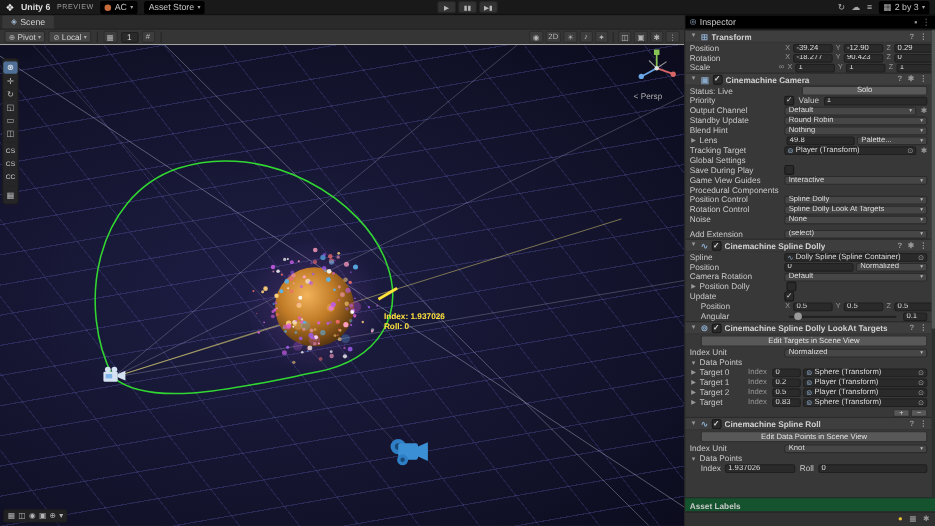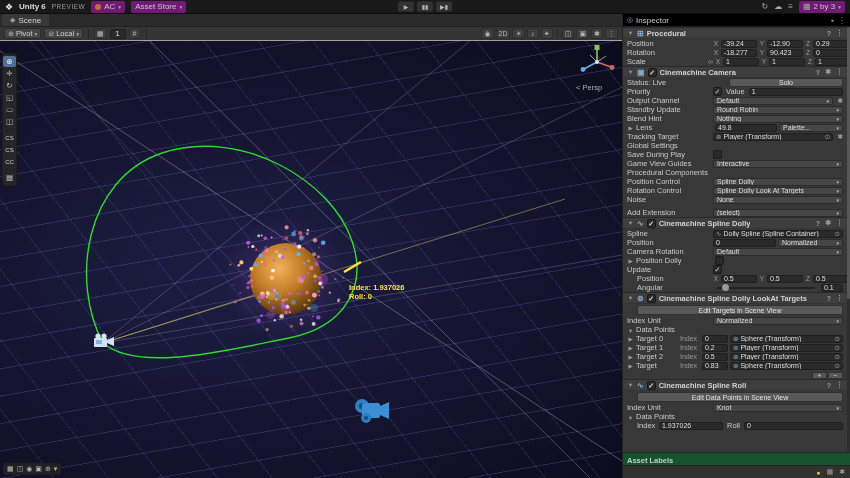--- a/index.html
+++ b/index.html
@@ -4,21 +4,21 @@
 <style>
   *{margin:0;padding:0;box-sizing:border-box}
   html,body{width:850px;height:478px;overflow:hidden;background:#1e1e1e;
     font-family:"Liberation Sans",sans-serif;color:#c9c9c9;}
   
   #topbar{position:absolute;left:0;top:0;width:850px;height:14px;background:#191919;
     border-bottom:1px solid #0d0d0d;display:flex;align-items:center;gap:6px;padding:0 5px;font-size:8px;color:#c8c8c8}
   .logo{color:#e8e8e8;font-size:9px}
   .tb-title{font-weight:bold;color:#dedede}
   .tb-badge{color:#9a9a9a;font-size:6.5px;letter-spacing:.5px}
-  .tb-dd{display:flex;align-items:center;gap:3px;padding:0 4px;height:12px;border-radius:2px;background:#701a75;cursor:default}
+  .tb-dd{display:flex;align-items:center;gap:3px;padding:0 4px;height:12px;border-radius:2px;background:#000000;cursor:default}
   .acct-dot{width:6px;height:6px;border-radius:50%;background:#c56b3c;display:inline-block}
   .chev{font-size:5.5px;color:#aaa}
   .tb-center{position:absolute;left:50%;transform:translateX(-50%);display:flex;gap:2px}
   .pbtn{width:17px;height:11px;background:#333;border:1px solid #262626;border-radius:2px;display:flex;align-items:center;justify-content:center;font-size:6px;color:#b5b5b5}
   .tb-right{margin-left:auto;display:flex;align-items:center;gap:6px}
   .tbicon{color:#a8a8a8;font-size:8px}
   
   #scene-panel{position:absolute;left:0;top:14px;width:622px;height:464px;background:#2e2e2e}
   .tabstrip{height:13px;background:#2a2a2a;border-bottom:1px solid #212121;display:flex;align-items:flex-end;padding:0 2px;font-size:8px}
   .tab{height:12px;background:#383838;border-radius:2px 2px 0 0;display:flex;align-items:center;gap:3px;padding:0 8px;color:#d2d2d2}
@@ -419,21 +419,21 @@
       <span>▪</span>
       <span>⋮</span>
     </span>
   </div>
 
   <div class="insp-body">
 
     <div class="chead">
       <span class="fold">▼</span>
       <span class="cicon">⊞</span>
-      <span class="ctitle">Procedural</span>
+      <span class="ctitle">Transform</span>
       <span class="hspace"></span>
       <span class="hic">?</span>
       <span class="hic">⋮</span>
     </div>
     <div class="irow">
       <span class="ilabel">Position</span>
       <span class="ax">X</span>
         <span class="nf w36">-39.24</span>
       <span class="ax">Y</span>
         <span class="nf w36">-12.90</span>

